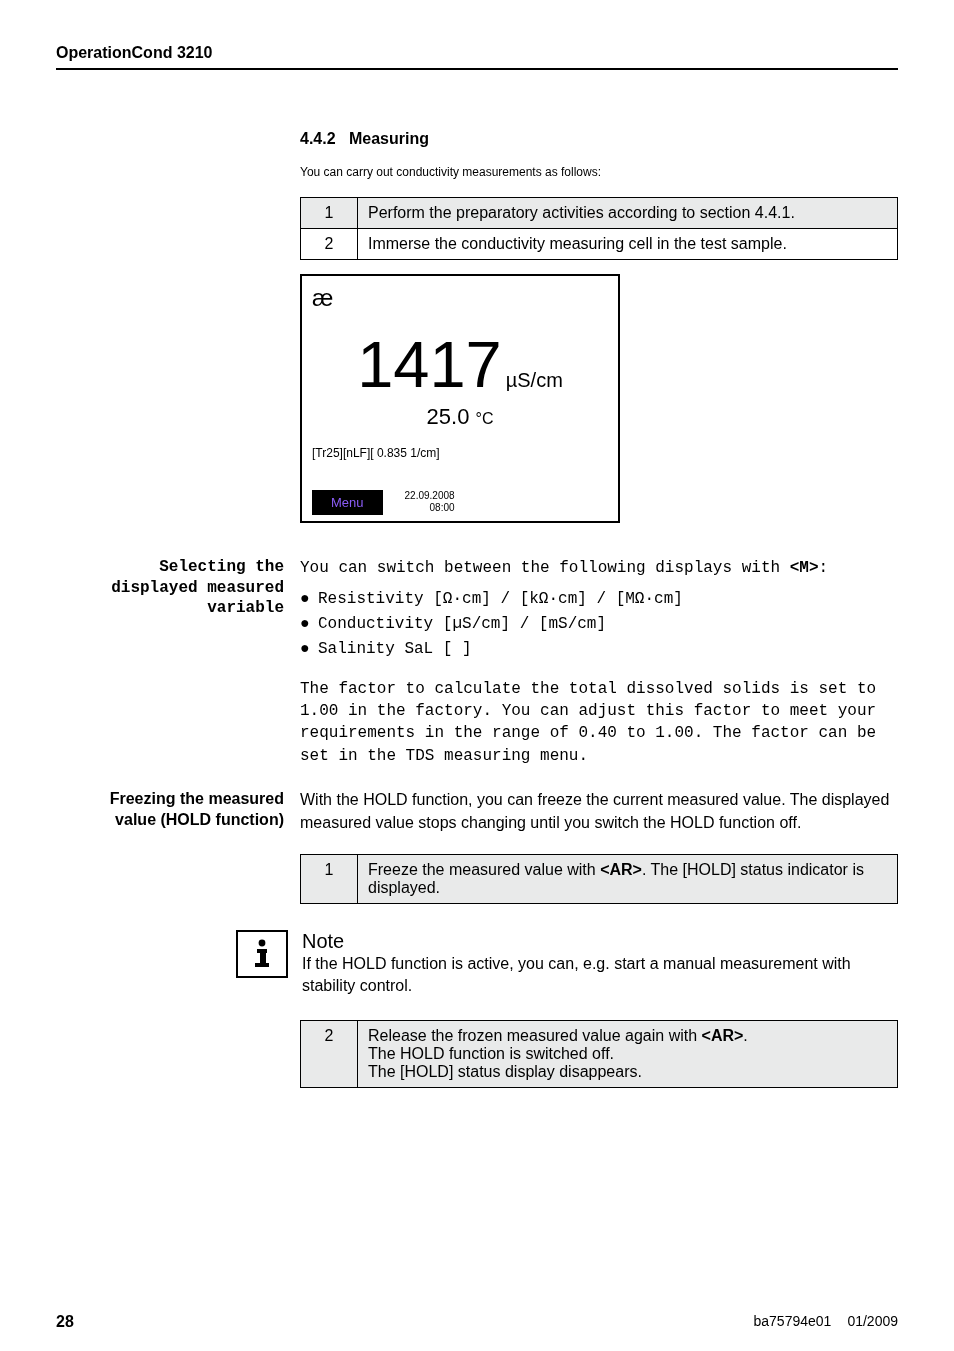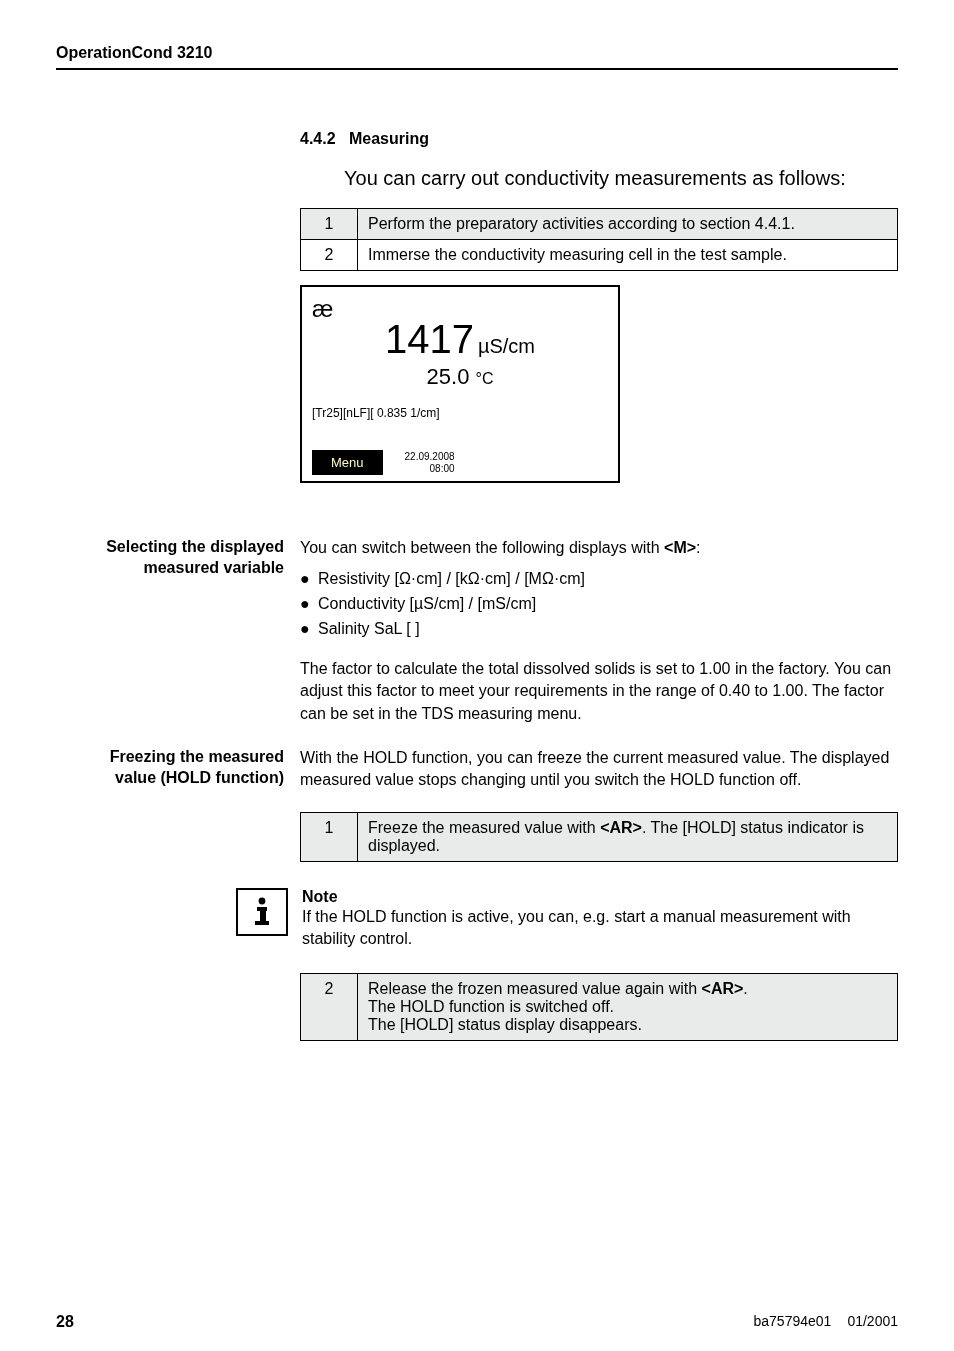--- a/index.html
+++ b/index.html
@@ -55,23 +55,22 @@
     margin-left: var(--content-start);
     margin-right: var(--right-margin);
   }
   .section-heading {
     font-size: 16px;
     font-weight: 700;
     margin-top: 30px;
     margin-bottom: 16px;
   }
   .intro-text {
-    font-size: 20px;
+    font-size: 12px;
     line-height: 1.4;
-    margin-left: 44px;
   }
 
   
   .step-table {
     border-collapse: collapse;
     width: 100%;
     margin-top: 16px;
     font-size: 16px;
   }
   .step-table td {
@@ -109,22 +108,23 @@
     font-size: 24px;
     line-height: 1;
   }
   .device-value-line {
     display: flex;
     align-items: baseline;
     gap: 4px;
     margin-top: -4px;
   }
   .device-value {
-    font-size: 40px;
+    font-size: 65px;
     font-weight: 400;
+    margin-top: 21px;
   }
   .device-unit {
     font-size: 20px;
   }
   .device-sub {
     font-size: 22px;
     margin-top: 2px;
   }
   .device-temp-unit {
     font-size: 16px;
@@ -135,21 +135,21 @@
   }
   .device-bottom {
     display: flex;
     align-items: center;
     gap: 22px;
     margin-top: 30px;
   }
   .menu-btn {
     border: 1px solid #000;
     background: #000;
-    color: #fef9c3;
+    color: #8b5cf6;
     font-size: 13px;
     padding: 4px 18px;
   }
   .device-datetime {
     font-size: 10px;
     text-align: right;
     line-height: 1.2;
   }
 
   
@@ -178,21 +178,21 @@
     display: inline-block;
     width: 18px;
   }
 
   
   .note-block {
     display: flex;
     gap: 14px;
     margin-top: 26px;
   }
-  .note-heading { font-weight: 700; font-size: 16px; }
+  .note-heading { font-weight: 400; font-size: 20px; }
   .note-text { font-size: 16px; line-height: 1.4; }
   .note-icon-box {
     width: 48px;
     min-width: 48px;
     height: 44px;
     border: 2px solid #000;
     display: flex;
     align-items: center;
     justify-content: center;
     margin-left: -64px; 
@@ -260,21 +260,21 @@
         <div class="device-bottom">
           <div class="menu-btn">Menu</div>
           <div class="device-datetime">
             <div>22.09.2008</div>
             <div>08:00</div>
           </div>
         </div>
       </div>
     </div>
 
-    <div class="section" style="margin-top:54px;">
+    <div class="section" style="margin-top:34px;font-family:Liberation Mono, monospace;">
       <div class="margin-label" style="top:0;">Selecting the displayed measured variable</div>
       <div class="main-col">
         <div class="body-text">
           <span>You can switch between the following displays with </span><b>&lt;M&gt;</b><span>:</span>
         </div>
         <ul class="bullets">
           <li>Resistivity [Ω·cm] / [kΩ·cm] / [MΩ·cm]</li>
           <li>Conductivity [µS/cm] / [mS/cm]</li>
           <li>Salinity SaL [ ]</li>
         </ul>
@@ -326,16 +326,16 @@
           </table>
       </div>
     </div>
 
   </div>
 
   <div class="footer">
     <span class="page-num">28</span>
     <span class="footer-right">
       <span>ba75794e01</span>
-      <span>01/2001</span>
+      <span>01/2009</span>
     </span>
   </div>
 </div>
 
 </body></html>

